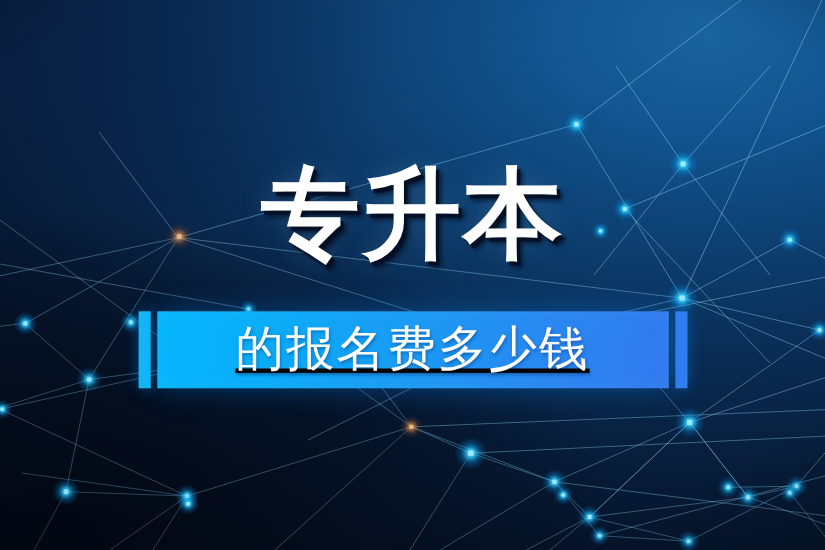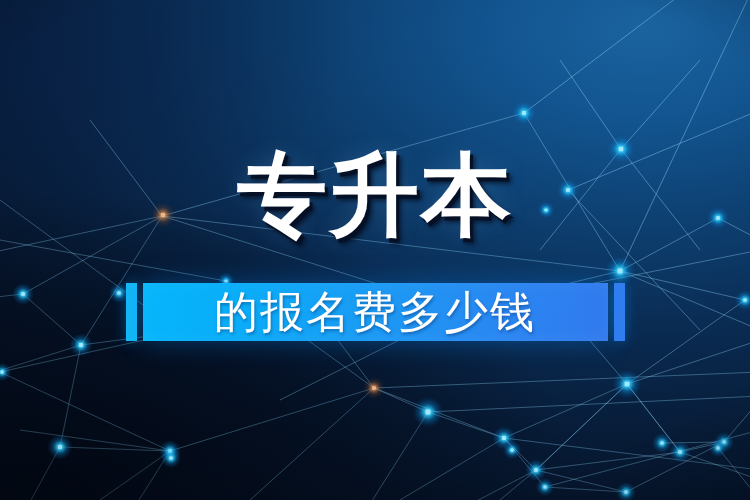--- a/index.html
+++ b/index.html
@@ -55,24 +55,25 @@
     text-shadow:
        3px 4px 0 rgba(5,16,38,0.95),
        5px 6px 5px rgba(3,10,26,0.75),
        0 0 22px rgba(120,190,255,0.22);
   }
 
   
   .sub-row {
     position:absolute;
     left:0; right:0; top:283px;
-    height:58px;
+    height:70px;
     display:flex;
     align-items:stretch;
     justify-content:center;
+    text-decoration:underline;
   }
   .edge-bar {
     width:11px;
     align-self:stretch;
     box-shadow:0 0 14px rgba(0,150,255,0.40);
   }
   .edge-bar.left  { background:#14b8f5; margin-right:6px; }
   .edge-bar.right { background:#2f7def; margin-left:6px; }
 
   .sub-banner {

